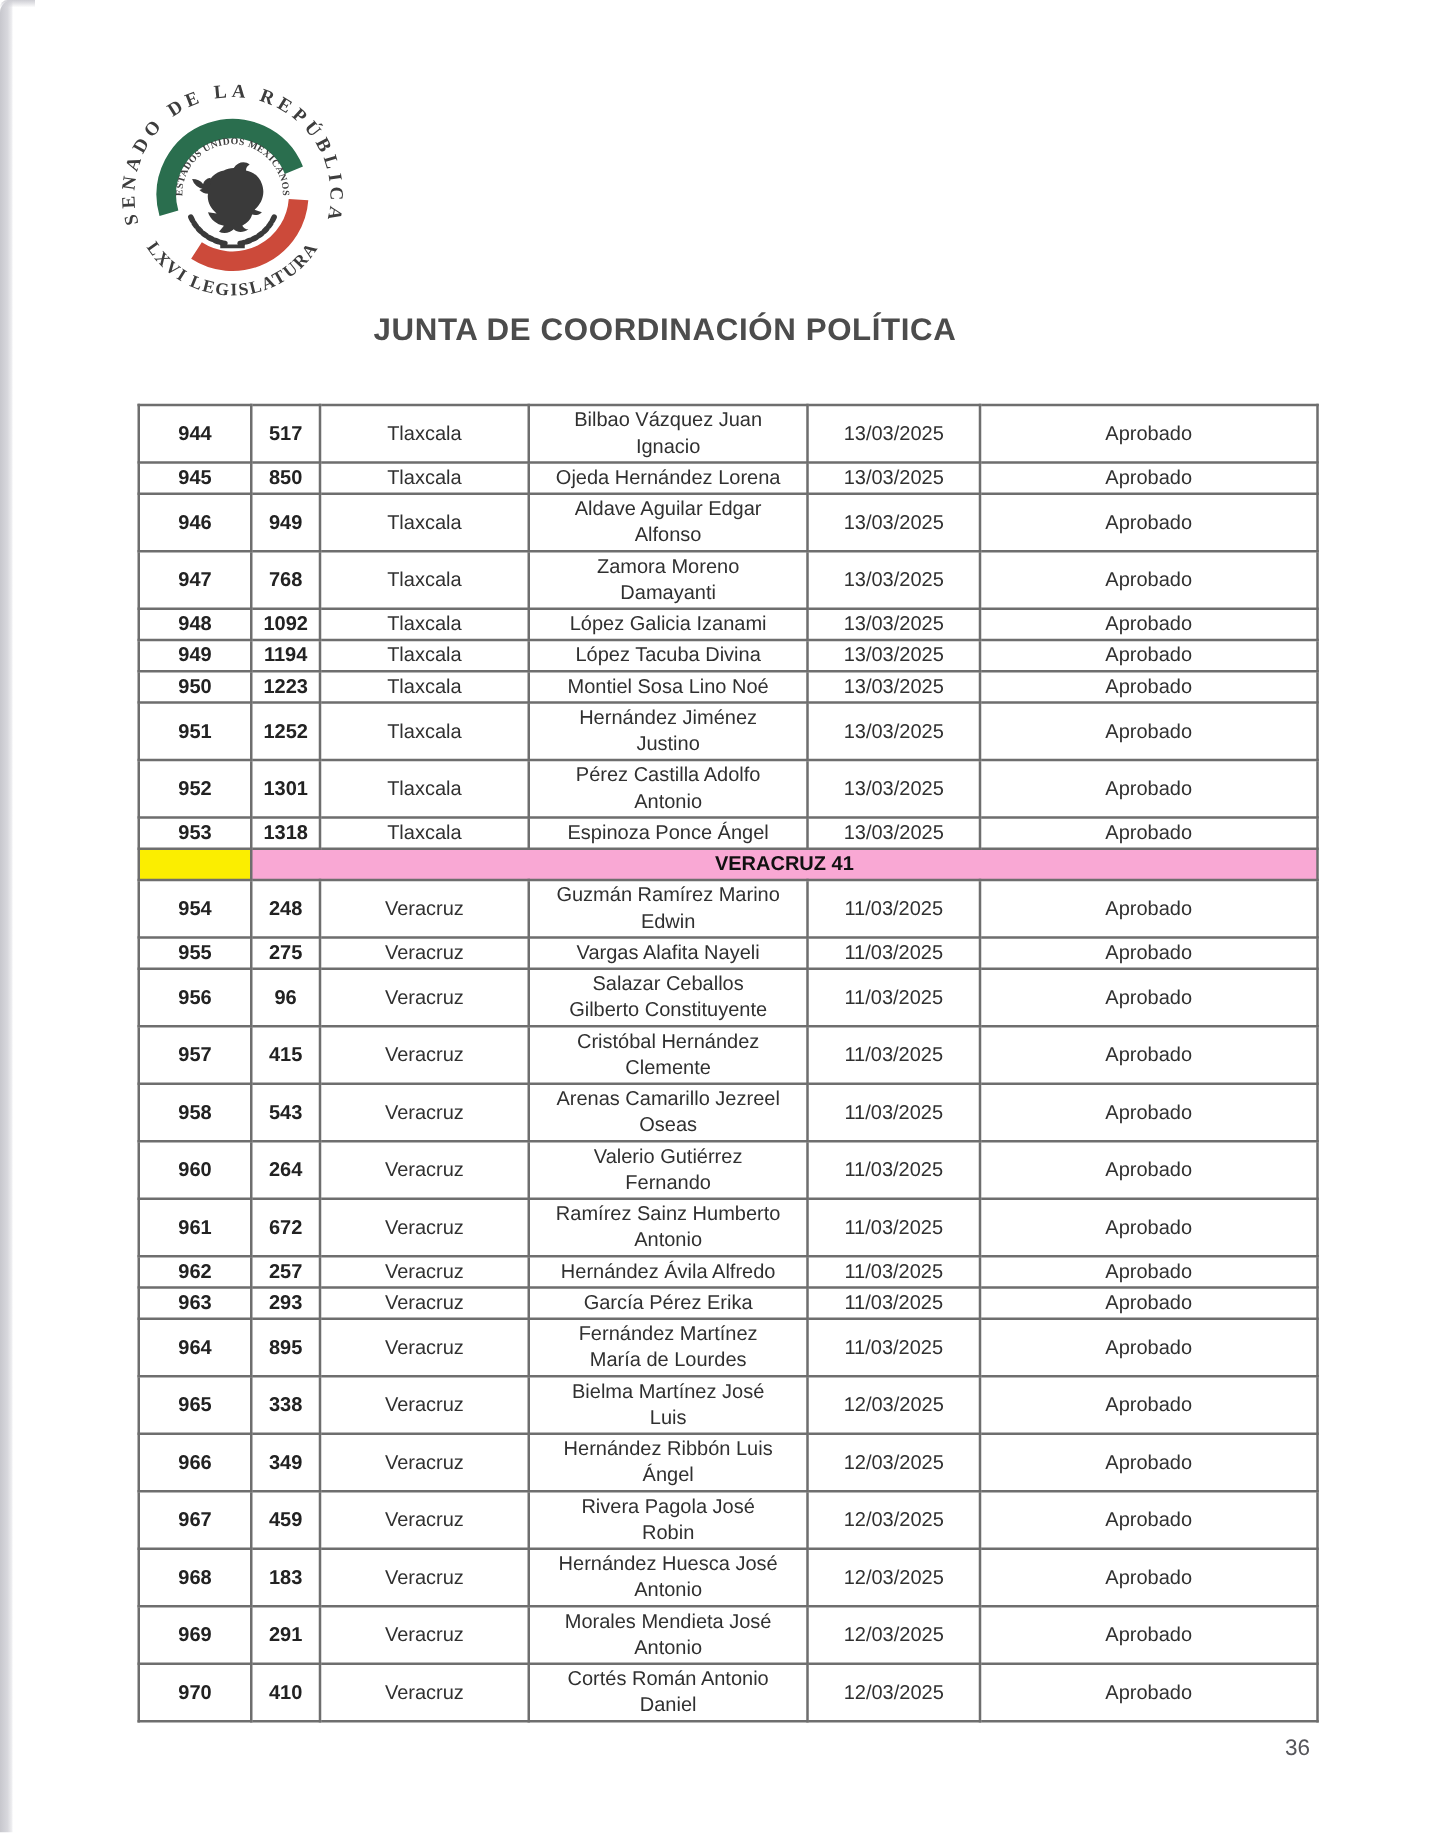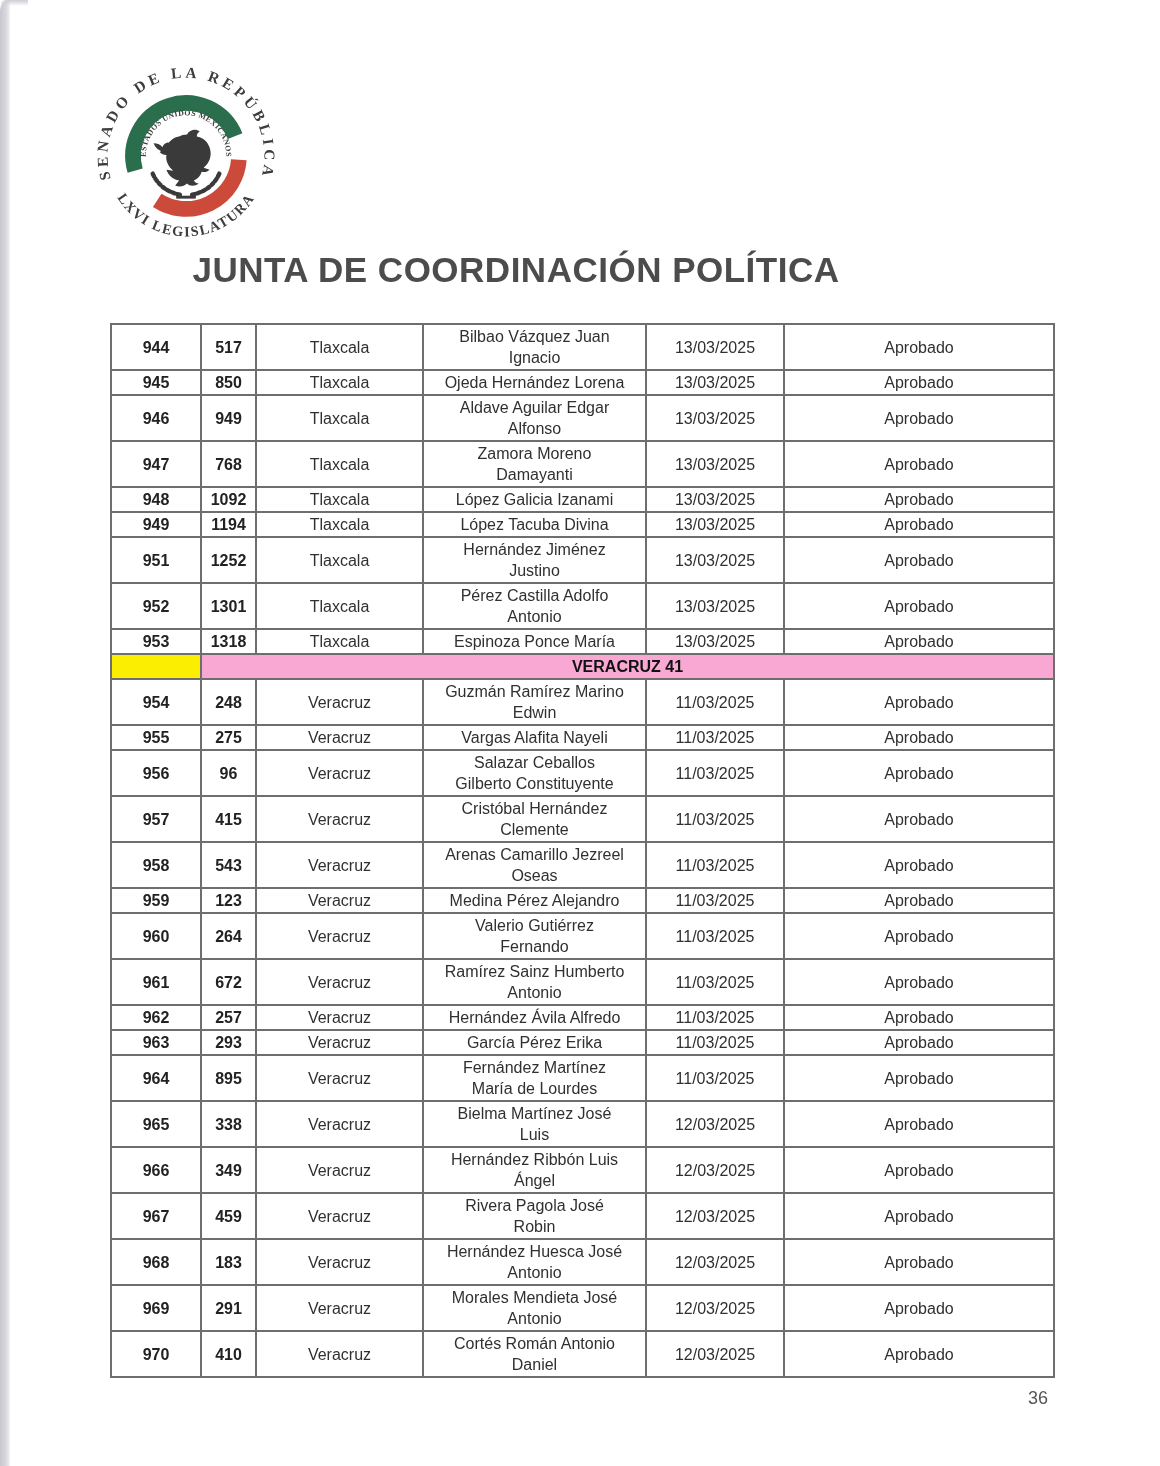--- a/index.html
+++ b/index.html
@@ -36,24 +36,24 @@
   }
   .logo svg { width: 100%; height: 100%; }
   .arc-label {
     font-family: "Liberation Serif", serif;
     font-weight: 600;
     fill: #3d3d3d;
   }
 
   .title {
     position: absolute;
-    left: 0; top: 250px;
+    left: 16px; top: 250px;
     width: 1032px;
     text-align: center;
-    font-size: 35px;
+    font-size: 25px;
     font-weight: 700;
     color: #4c4c4c;
     letter-spacing: 0.5px;
   }
 
   table.approvals {
     position: absolute;
     left: 110px; top: 323px;
     width: 943px;
     border-collapse: collapse;
@@ -186,20 +186,28 @@
         </tr>
         <tr>
           <td class="c-num">949</td>
           <td class="c-id">1194</td>
           <td class="c-state">Tlaxcala</td>
           <td class="c-name">López Tacuba Divina</td>
           <td class="c-date">13/03/2025</td>
           <td class="c-status">Aprobado</td>
         </tr>
         <tr>
+          <td class="c-num">950</td>
+          <td class="c-id">1223</td>
+          <td class="c-state">Tlaxcala</td>
+          <td class="c-name">Montiel Sosa Lino Noé</td>
+          <td class="c-date">13/03/2025</td>
+          <td class="c-status">Aprobado</td>
+        </tr>
+        <tr>
           <td class="c-num">951</td>
           <td class="c-id">1252</td>
           <td class="c-state">Tlaxcala</td>
           <td class="c-name">Hernández Jiménez
 Justino</td>
           <td class="c-date">13/03/2025</td>
           <td class="c-status">Aprobado</td>
         </tr>
         <tr>
           <td class="c-num">952</td>
@@ -207,21 +215,21 @@
           <td class="c-state">Tlaxcala</td>
           <td class="c-name">Pérez Castilla Adolfo
 Antonio</td>
           <td class="c-date">13/03/2025</td>
           <td class="c-status">Aprobado</td>
         </tr>
         <tr>
           <td class="c-num">953</td>
           <td class="c-id">1318</td>
           <td class="c-state">Tlaxcala</td>
-          <td class="c-name">Espinoza Ponce María</td>
+          <td class="c-name">Espinoza Ponce Ángel</td>
           <td class="c-date">13/03/2025</td>
           <td class="c-status">Aprobado</td>
         </tr>
         <tr class="section-row">
           <td style="background: rgb(251, 238, 0);"></td>
           <td colspan="5" style="background: #f9a8d4;">VERACRUZ 41</td>
         </tr>
         <tr>
           <td class="c-num">954</td>
           <td class="c-id">248</td>
@@ -260,28 +268,20 @@
         <tr>
           <td class="c-num">958</td>
           <td class="c-id">543</td>
           <td class="c-state">Veracruz</td>
           <td class="c-name">Arenas Camarillo Jezreel
 Oseas</td>
           <td class="c-date">11/03/2025</td>
           <td class="c-status">Aprobado</td>
         </tr>
         <tr>
-          <td class="c-num">959</td>
-          <td class="c-id">123</td>
-          <td class="c-state">Veracruz</td>
-          <td class="c-name">Medina Pérez Alejandro</td>
-          <td class="c-date">11/03/2025</td>
-          <td class="c-status">Aprobado</td>
-        </tr>
-        <tr>
           <td class="c-num">960</td>
           <td class="c-id">264</td>
           <td class="c-state">Veracruz</td>
           <td class="c-name">Valerio Gutiérrez
 Fernando</td>
           <td class="c-date">11/03/2025</td>
           <td class="c-status">Aprobado</td>
         </tr>
         <tr>
           <td class="c-num">961</td>

